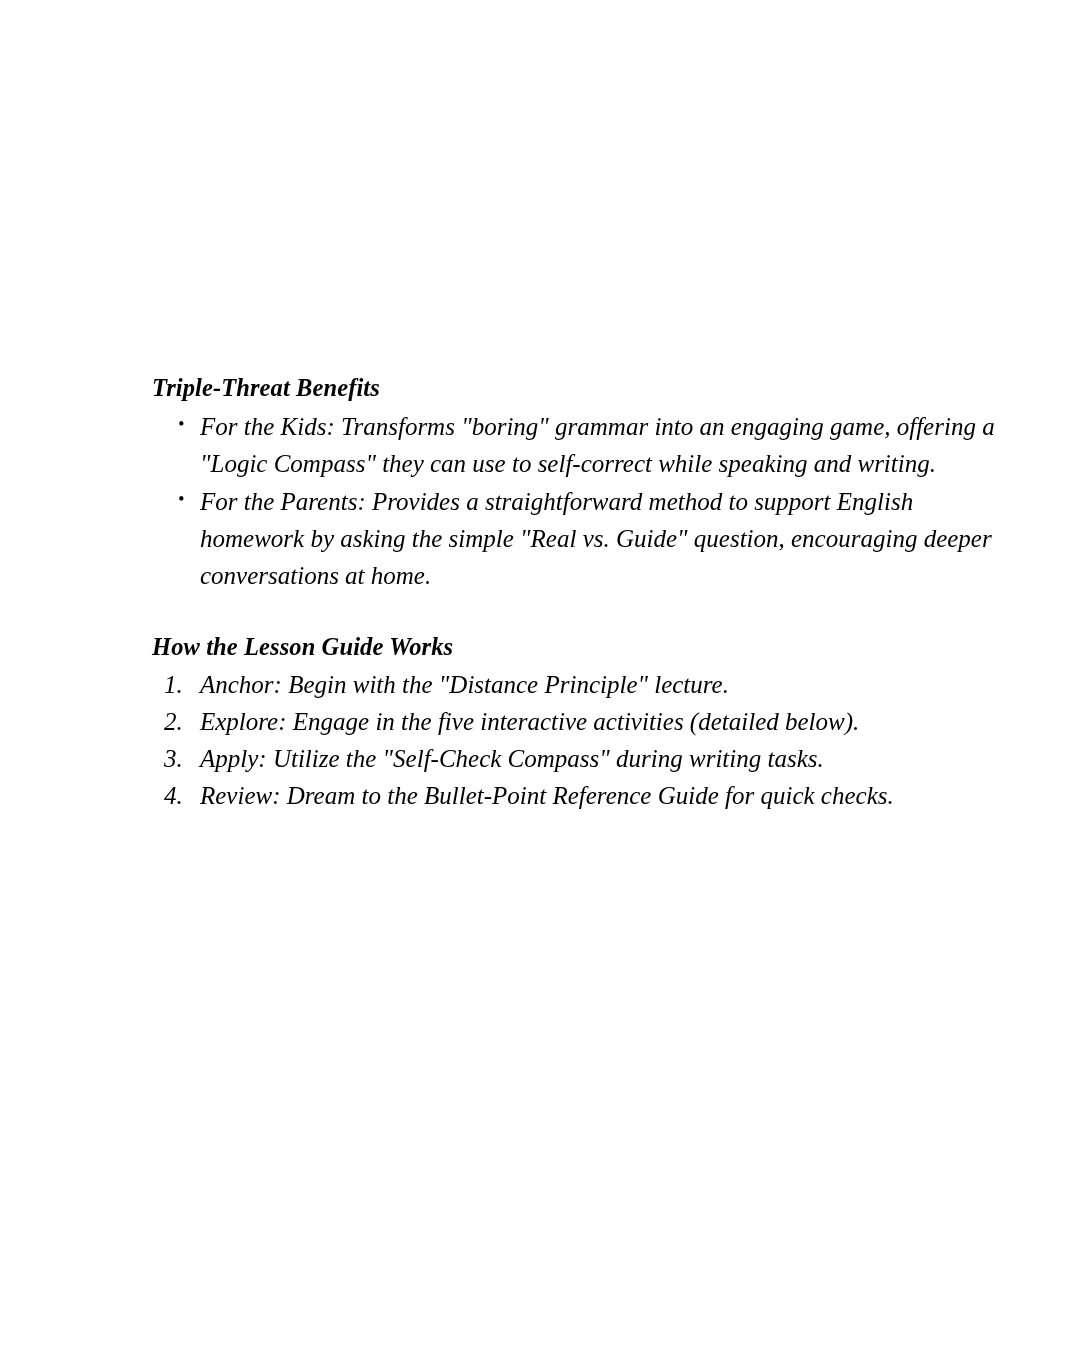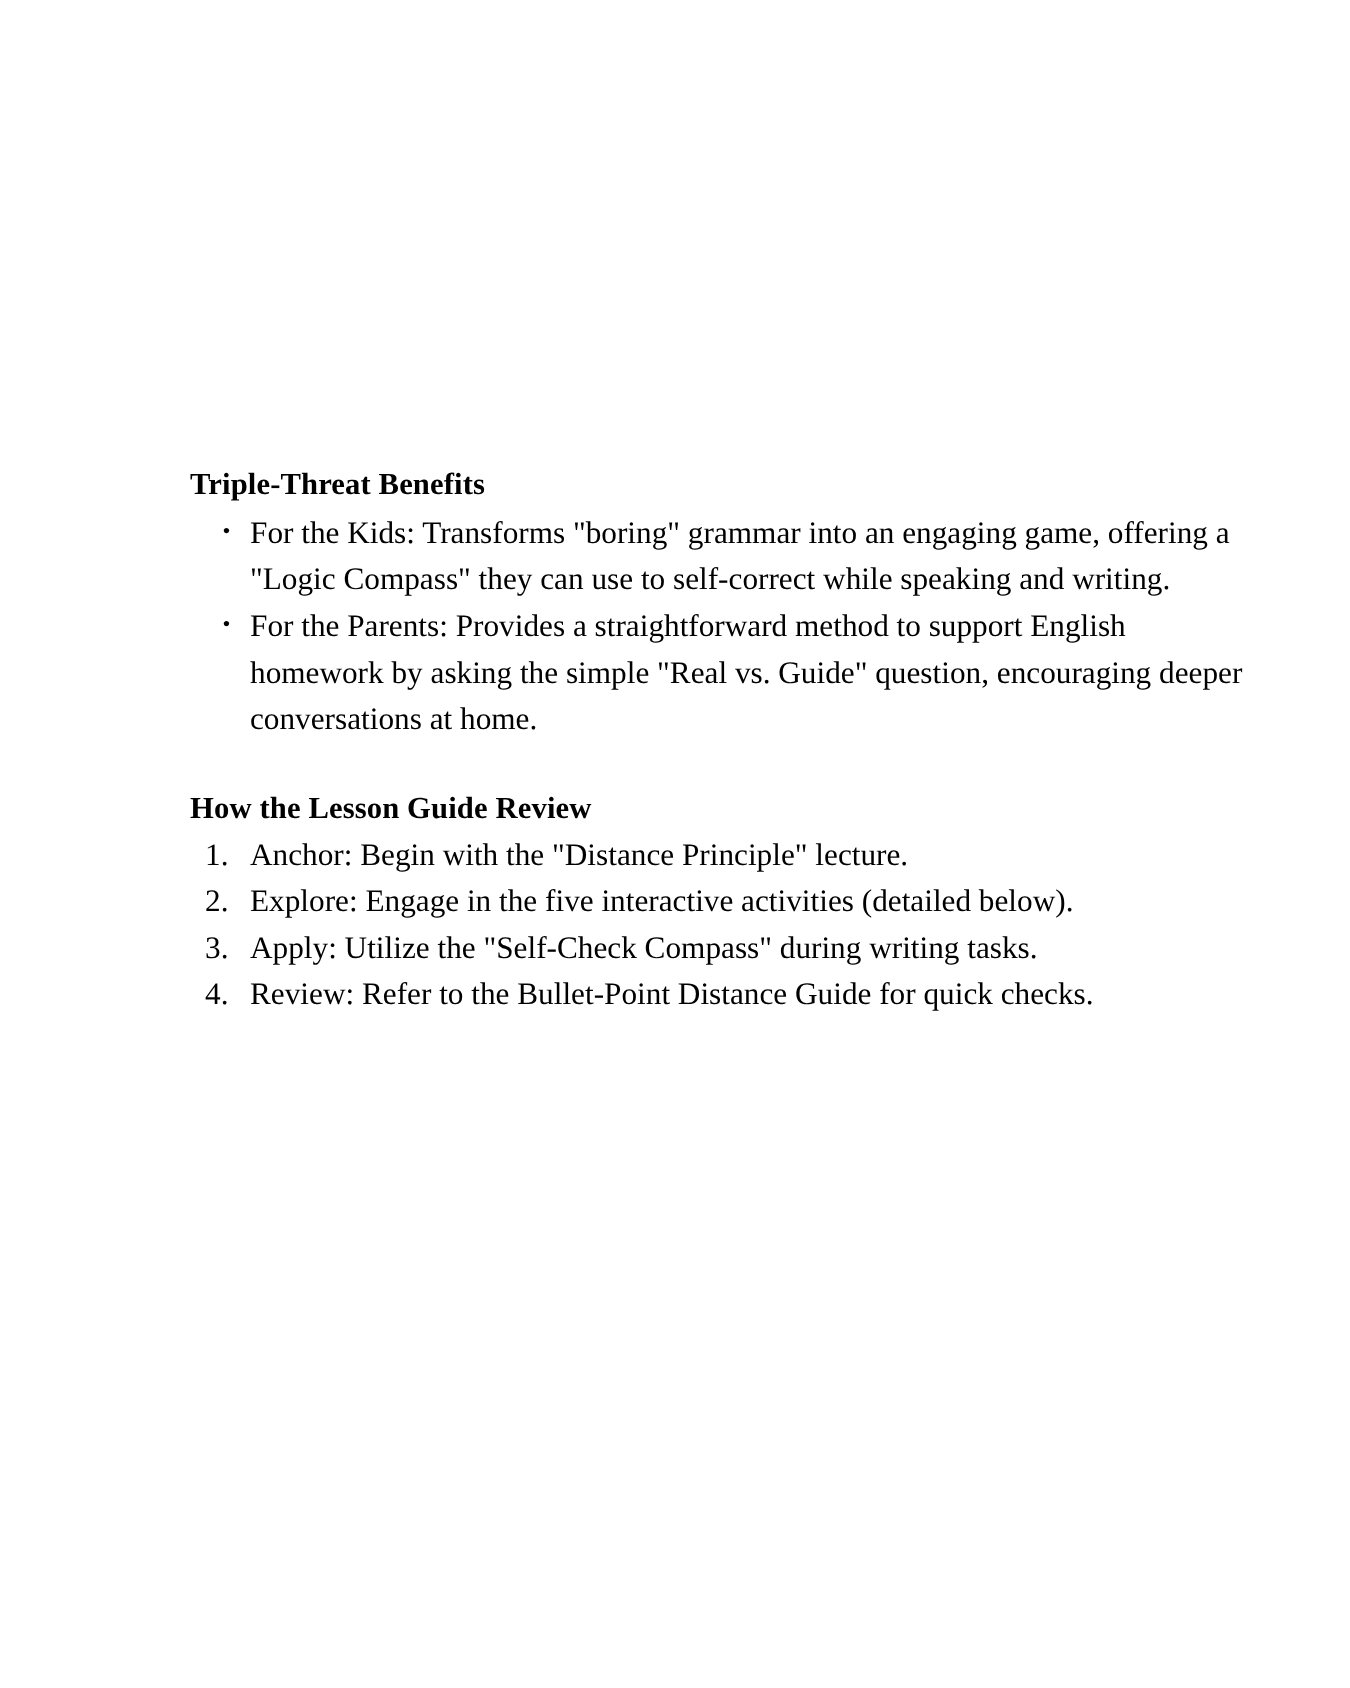--- a/index.html
+++ b/index.html
@@ -13,20 +13,21 @@
     font-family: "Liberation Serif", "DejaVu Serif", serif;
     color: #000000;
     -webkit-font-smoothing: antialiased;
   }
   .page {
     position: relative;
     width: 1080px;
     height: 1048px;
     box-sizing: border-box;
     padding: 370px 82px 0 152px;
+    font-style: italic;
   }
   .section {
     margin: 0;
   }
   .section-heading {
     font-weight: bold;
     font-size: 24.5px;
     line-height: 1.45;
     margin: 0 0 2px 0;
     letter-spacing: 0.1px;
@@ -88,22 +89,22 @@
     <h2 class="section-heading">Triple-Threat Benefits</h2>
     <ul class="bullets">
       <li>For the Kids: Transforms "boring" grammar into an engaging game, offering a "Logic Compass" they can use to self-correct while speaking and writing.</li>
       <li>For the Parents: Provides a straightforward method to support English homework by asking the simple "Real vs. Guide" question, encouraging deeper conversations at home.</li>
     </ul>
   </div>
 
   <div class="gap"></div>
 
   <div class="section">
-    <h2 class="section-heading">How the Lesson Guide Review</h2>
+    <h2 class="section-heading">How the Lesson Guide Works</h2>
     <ol class="numbers">
       <li>Anchor: Begin with the "Distance Principle" lecture.</li>
       <li>Explore: Engage in the five interactive activities (detailed below).</li>
       <li>Apply: Utilize the "Self-Check Compass" during writing tasks.</li>
-      <li>Review: Refer to the Bullet-Point Distance Guide for quick checks.</li>
+      <li>Review: Dream to the Bullet-Point Reference Guide for quick checks.</li>
     </ol>
   </div>
 
 </div>
 
 </body></html>

